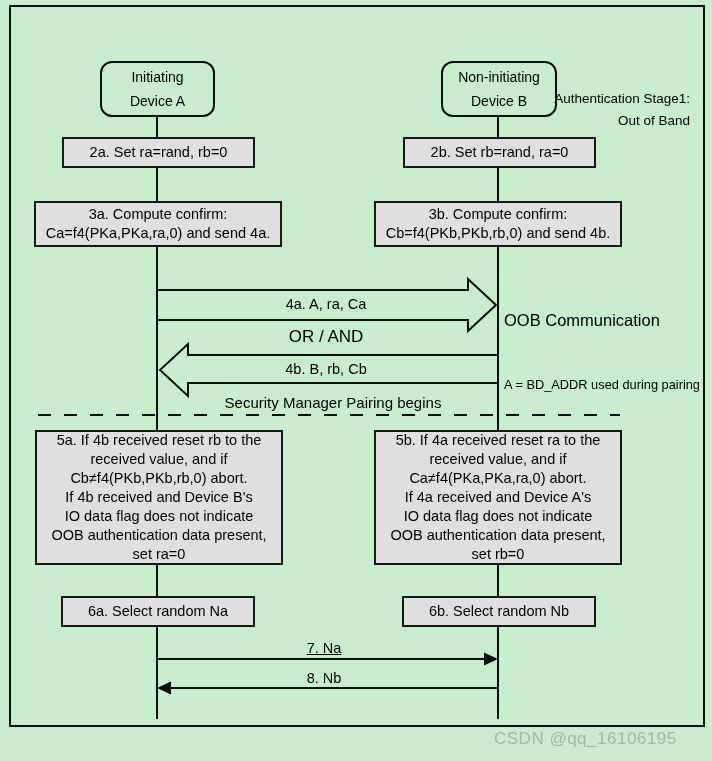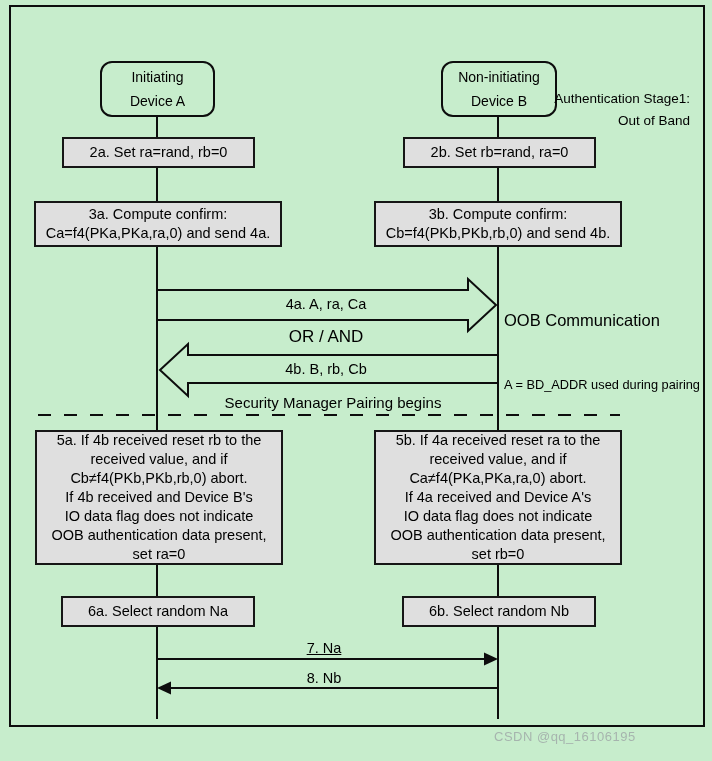--- a/index.html
+++ b/index.html
@@ -25,21 +25,21 @@
     font-size:13.5px;line-height:22px;white-space:pre-line;z-index:3;
   }
   .oob-title{position:absolute;left:504px;top:311px;font-size:16.5px;z-index:3;}
   .oob-line{position:absolute;left:504px;font-size:12.8px;z-index:3;}
   .smp-label{position:absolute;left:157px;width:352px;top:394px;text-align:center;font-size:15px;z-index:3;}
   .caption{
     position:absolute;left:13px;top:768px;font-size:15px;font-style:italic;
     white-space:pre;z-index:2;
   }
   .watermark{
-    position:absolute;left:494px;top:729px;font-size:13px;color:#a3aeab;
+    position:absolute;left:494px;top:729px;font-size:17px;color:#a3aeab;
     opacity:.9;letter-spacing:.5px;z-index:4;white-space:pre;text-align:center;
   }
   svg.overlay{position:absolute;left:0;top:0;z-index:2;}
 </style>
 </head>
 <body>
 
 <div class="canvas">
 
   <div class="frame"></div>

